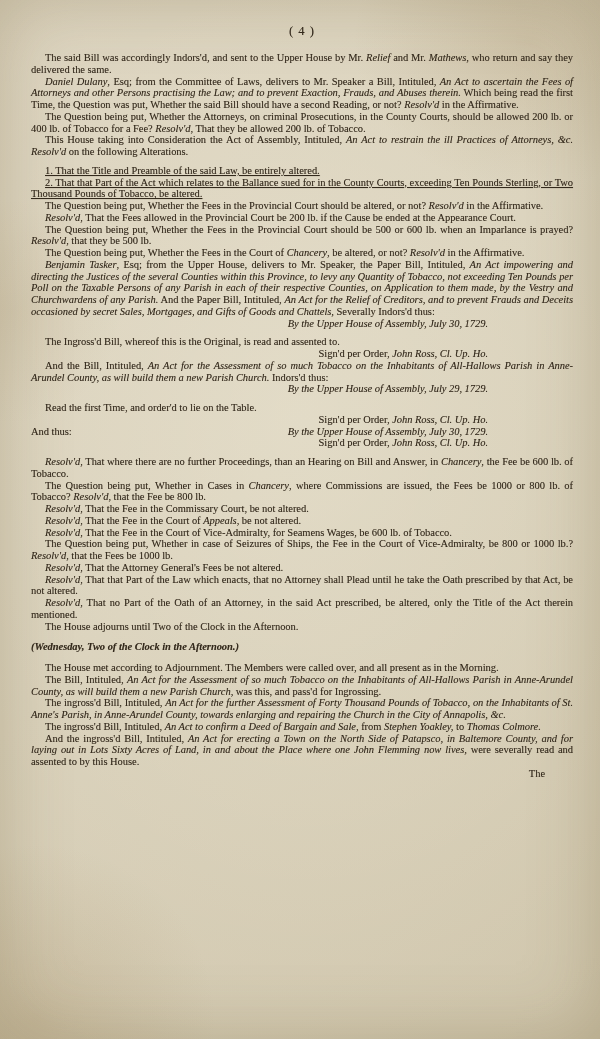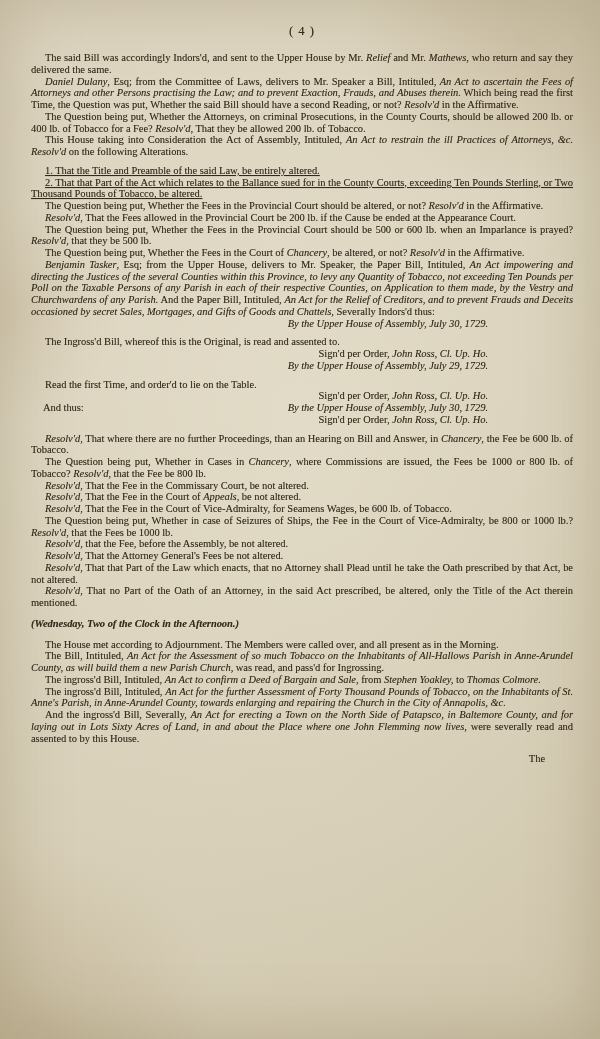--- a/index.html
+++ b/index.html
@@ -19,25 +19,25 @@
     font-family:"Liberation Serif","DejaVu Serif",serif;
     font-size:10.4px;line-height:1.13;color:#33291c;
     text-shadow:0.2px 0.2px 0.5px rgba(40,30,15,0.35);
   }
   .pageno{text-align:center;font-size:12.5px;margin-bottom:14px;letter-spacing:1px;}
   .block{text-align:justify;}
   .para{text-indent:14px;}
   .item{text-indent:14px;text-decoration:underline;}
   .sig{text-align:right;padding-right:85px;}
   .center{text-align:left;margin:9px 0;font-weight:bold;}
-  .split{display:flex;justify-content:space-between;text-align:left;margin-left:12px;}
+  .split{display:flex;justify-content:space-between;text-align:left;}
   .split .right{padding-right:85px;}
   .space{margin-top:7px;}
   .it{font-style:italic;}
-  .catchword{text-align:right;padding-right:28px;margin-top:9px;}
+  .catchword{text-align:right;padding-right:28px;}
 </style>
 </head>
 <body>
 
 <div class="page">
   <div class="pageno">( 4 )</div>
   <div>
       <div class="block para"><span>The said Bill was accordingly Indors'd, and sent to the Upper House by Mr. </span><span class="it">Relief</span><span> and Mr. </span><span class="it">Mathews</span><span>, who return and say they delivered the same.</span></div>
       <div class="block para"><span class="it">Daniel Dulany</span><span>, Esq; from the Committee of Laws, delivers to Mr. Speaker a Bill, Intituled, </span><span class="it">An Act to ascertain the Fees of Attorneys and other Persons practising the Law; and to prevent Exaction, Frauds, and Abuses therein.</span><span> Which being read the first Time, the Question was put, Whether the said Bill should have a second Reading, or not? </span><span class="it">Resolv'd</span><span> in the Affirmative.</span></div>
       <div class="block para"><span>The Question being put, Whether the Attorneys, on criminal Prosecutions, in the County Courts, should be allowed 200 lb. or 400 lb. of Tobacco for a Fee? </span><span class="it">Resolv'd</span><span>, That they be allowed 200 lb. of Tobacco.</span></div>
@@ -45,39 +45,40 @@
       <div class="block item space"><span>1.  That the Title and Preamble of the said Law, be entirely altered.</span></div>
       <div class="block item"><span>2.  That that Part of the Act which relates to the Ballance sued for in the County Courts, exceeding Ten Pounds Sterling, or Two Thousand Pounds of Tobacco, be altered.</span></div>
       <div class="block para"><span>The Question being put, Whether the Fees in the Provincial Court should be altered, or not? </span><span class="it">Resolv'd</span><span> in the Affirmative.</span></div>
       <div class="block para"><span class="it">Resolv'd</span><span>, That the Fees allowed in the Provincial Court be 200 lb. if the Cause be ended at the Appearance Court.</span></div>
       <div class="block para"><span>The Question being put, Whether the Fees in the Provincial Court should be 500 or 600 lb. when an Imparlance is prayed? </span><span class="it">Resolv'd</span><span>, that they be 500 lb.</span></div>
       <div class="block para"><span>The Question being put, Whether the Fees in the Court of </span><span class="it">Chancery</span><span>, be altered, or not? </span><span class="it">Resolv'd</span><span> in the Affirmative.</span></div>
       <div class="block para"><span class="it">Benjamin Tasker</span><span>, Esq; from the Upper House, delivers to Mr. Speaker, the Paper Bill, Intituled, </span><span class="it">An Act impowering and directing the Justices of the several Counties within this Province, to levy any Quantity of Tobacco, not exceeding Ten Pounds per Poll on the Taxable Persons of any Parish in each of their respective Counties, on Application to them made, by the Vestry and Churchwardens of any Parish.</span><span>  And the Paper Bill, Intituled, </span><span class="it">An Act for the Relief of Creditors, and to prevent Frauds and Deceits occasioned by secret Sales, Mortgages, and Gifts of Goods and Chattels,</span><span> Severally Indors'd thus:</span></div>
       <div class="block sig"><span class="it">By the Upper House of Assembly, July 30, 1729.</span></div>
       <div class="block para space"><span>The Ingross'd Bill, whereof this is the Original, is read and assented to.</span></div>
       <div class="block sig"><span>Sign'd per Order, </span><span class="it">John Ross, Cl. Up. Ho.</span></div>
+      <div class="block para"><span>And the Bill, Intituled, </span><span class="it">An Act for the Assessment of so much Tobacco on the Inhabitants of All-Hallows Parish in Anne-Arundel County, as will build them a new Parish Church.</span><span>  Indors'd thus:</span></div>
       <div class="block sig"><span class="it">By the Upper House of Assembly, July 29, 1729.</span></div>
       <div class="block para space"><span>Read the first Time, and order'd to lie on the Table.</span></div>
       <div class="block sig"><span>Sign'd per Order, </span><span class="it">John Ross, Cl. Up. Ho.</span></div>
       <div class="block split">
         <span class="left"><span>And thus:</span></span>
         <span class="right"><span class="it">By the Upper House of Assembly, July 30, 1729.</span></span>
       </div>
       <div class="block sig"><span>Sign'd per Order, </span><span class="it">John Ross, Cl. Up. Ho.</span></div>
       <div class="block para space"><span class="it">Resolv'd</span><span>, That where there are no further Proceedings, than an Hearing on Bill and Answer, in </span><span class="it">Chancery</span><span>, the Fee be 600 lb. of Tobacco.</span></div>
       <div class="block para"><span>The Question being put, Whether in Cases in </span><span class="it">Chancery</span><span>, where Commissions are issued, the Fees be 1000 or 800 lb. of Tobacco? </span><span class="it">Resolv'd</span><span>, that the Fee be 800 lb.</span></div>
       <div class="block para"><span class="it">Resolv'd</span><span>, That the Fee in the Commissary Court, be not altered.</span></div>
       <div class="block para"><span class="it">Resolv'd</span><span>, That the Fee in the Court of </span><span class="it">Appeals</span><span>, be not altered.</span></div>
       <div class="block para"><span class="it">Resolv'd</span><span>, That the Fee in the Court of Vice-Admiralty, for Seamens Wages, be 600 lb. of Tobacco.</span></div>
       <div class="block para"><span>The Question being put, Whether in case of Seizures of Ships, the Fee in the Court of Vice-Admiralty, be 800 or 1000 lb.? </span><span class="it">Resolv'd</span><span>, that the Fees be 1000 lb.</span></div>
-      <div class="block para"><span class="it">Resolv'd</span><span>, that the Fee, before the Assembly, be not altered.</span></div>
       <div class="block para"><span class="it">Resolv'd</span><span>, That the Attorney General's Fees be not altered.</span></div>
       <div class="block para"><span class="it">Resolv'd</span><span>, That that Part of the Law which enacts, that no Attorney shall Plead until he take the Oath prescribed by that Act, be not altered.</span></div>
       <div class="block para"><span class="it">Resolv'd</span><span>, That no Part of the Oath of an Attorney, in the said Act prescribed, be altered, only the Title of the Act therein mentioned.</span></div>
+      <div class="block para"><span>The House adjourns until Two of the Clock in the Afternoon.</span></div>
       <div class="block center"><span class="it">(Wednesday, Two of the Clock in the Afternoon.)</span></div>
       <div class="block para space"><span>The House met according to Adjournment.  The Members were called over, and all present as in the Morning.</span></div>
-      <div class="block para"><span>The Bill, Intituled, </span><span class="it">An Act for the Assessment of so much Tobacco on the Inhabitants of All-Hallows Parish in Anne-Arundel County, as will build them a new Parish Church,</span><span> was read, and pass'd for Ingrossing.</span></div>
+      <div class="block para"><span>The Bill, Intituled, </span><span class="it">An Act for the Assessment of so much Tobacco on the Inhabitants of All-Hallows Parish in Anne-Arundel County, as will build them a new Parish Church,</span><span> was this, and pass'd for Ingrossing.</span></div>
+      <div class="block para"><span>The ingross'd Bill, Intituled, </span><span class="it">An Act for the further Assessment of Forty Thousand Pounds of Tobacco, on the Inhabitants of St. Anne's Parish, in Anne-Arundel County, towards enlarging and repairing the Church in the City of Annapolis, &amp;c.</span></div>
       <div class="block para"><span>The ingross'd Bill, Intituled, </span><span class="it">An Act to confirm a Deed of Bargain and Sale,</span><span> from </span><span class="it">Stephen Yoakley,</span><span> to </span><span class="it">Thomas Colmore.</span></div>
-      <div class="block para"><span>The ingross'd Bill, Intituled, </span><span class="it">An Act for the further Assessment of Forty Thousand Pounds of Tobacco, on the Inhabitants of St. Anne's Parish, in Anne-Arundel County, towards enlarging and repairing the Church in the City of Annapolis, &amp;c.</span></div>
-      <div class="block para"><span>And the ingross'd Bill, Severally, </span><span class="it">An Act for erecting a Town on the North Side of Patapsco, in Baltemore County, and for laying out in Lots Sixty Acres of Land, in and about the Place where one John Flemming now lives,</span><span> were severally read and assented to by this House.</span></div>
+      <div class="block para"><span>And the ingross'd Bill, Intituled, </span><span class="it">An Act for erecting a Town on the North Side of Patapsco, in Baltemore County, and for laying out in Lots Sixty Acres of Land, in and about the Place where one John Flemming now lives,</span><span> were severally read and assented to by this House.</span></div>
     </div>
   <div class="catchword">The</div>
 </div>
 
 </body></html>

